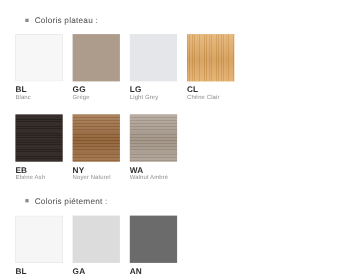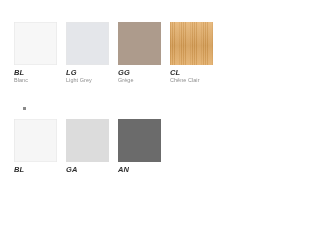--- a/index.html
+++ b/index.html
@@ -53,21 +53,20 @@
     position: relative;
     overflow: hidden;
   }
   .swatch-code {
     font-size: 7.5px;
     font-weight: bold;
     color: #2e2e2e;
     margin-top: 4px;
     line-height: 1.05;
     letter-spacing: .1px;
-    font-style: italic;
   }
   .swatch-name {
     font-size: 5.4px;
     color: #8d8d8d;
     margin-top: 1.5px;
     line-height: 1.05;
     letter-spacing: .1px;
   }
 
   
@@ -121,53 +120,75 @@
   .spacer-d { height: 9px; }
   .top-pad { height: 14px; }
 </style>
 </head>
 <body>
 
 <div class="page">
 
   <div class="top-pad"></div>
 
+  <div class="section-head">
+    <span class="bullet"></span>
+    <span>Coloris plateau :</span>
+  </div>
 
   <div class="spacer-a"></div>
 
   <div class="swatch-row">
     <div class="swatch-cell">
       <div class="swatch border-light" style="background:#f7f7f7"></div>
       <div class="swatch-code">BL</div>
       <div class="swatch-name">Blanc</div>
     </div>
     <div class="swatch-cell">
+      <div class="swatch" style="background:#ad9b8c"></div>
+      <div class="swatch-code">GG</div>
+      <div class="swatch-name">Grège</div>
+    </div>
+    <div class="swatch-cell">
       <div class="swatch border-light" style="background:#e4e6ea"></div>
       <div class="swatch-code">LG</div>
       <div class="swatch-name">Light Grey</div>
     </div>
     <div class="swatch-cell">
-      <div class="swatch" style="background:#ad9b8c"></div>
-      <div class="swatch-code">GG</div>
-      <div class="swatch-name">Grège</div>
-    </div>
-    <div class="swatch-cell">
       <div class="swatch grain-v mottle" style="background:#e0a559"></div>
       <div class="swatch-code">CL</div>
       <div class="swatch-name">Chêne Clair</div>
     </div>
   </div>
 
   <div class="spacer-b"></div>
 
+  <div class="swatch-row">
+    <div class="swatch-cell">
+      <div class="swatch grain-h" style="background:#2b2320"></div>
+      <div class="swatch-code">EB</div>
+      <div class="swatch-name">Ebène Ash</div>
+    </div>
+    <div class="swatch-cell">
+      <div class="swatch grain-h-soft mottle" style="background:#8e5a2b"></div>
+      <div class="swatch-code">NY</div>
+      <div class="swatch-name">Noyer Naturel</div>
+    </div>
+    <div class="swatch-cell">
+      <div class="swatch grain-h-soft mottle" style="background:#a09284"></div>
+      <div class="swatch-code">WA</div>
+      <div class="swatch-name">Walnut Ambré</div>
+    </div>
+  </div>
 
   <div class="spacer-c"></div>
 
   <div class="section-head">
     <span class="bullet"></span>
+    <span>Coloris piétement :</span>
   </div>
 
   <div class="spacer-d"></div>
 
   <div class="swatch-row">
     <div class="swatch-cell">
       <div class="swatch border-light" style="background:#f6f6f6"></div>
       <div class="swatch-code">BL</div>
 
     </div>

